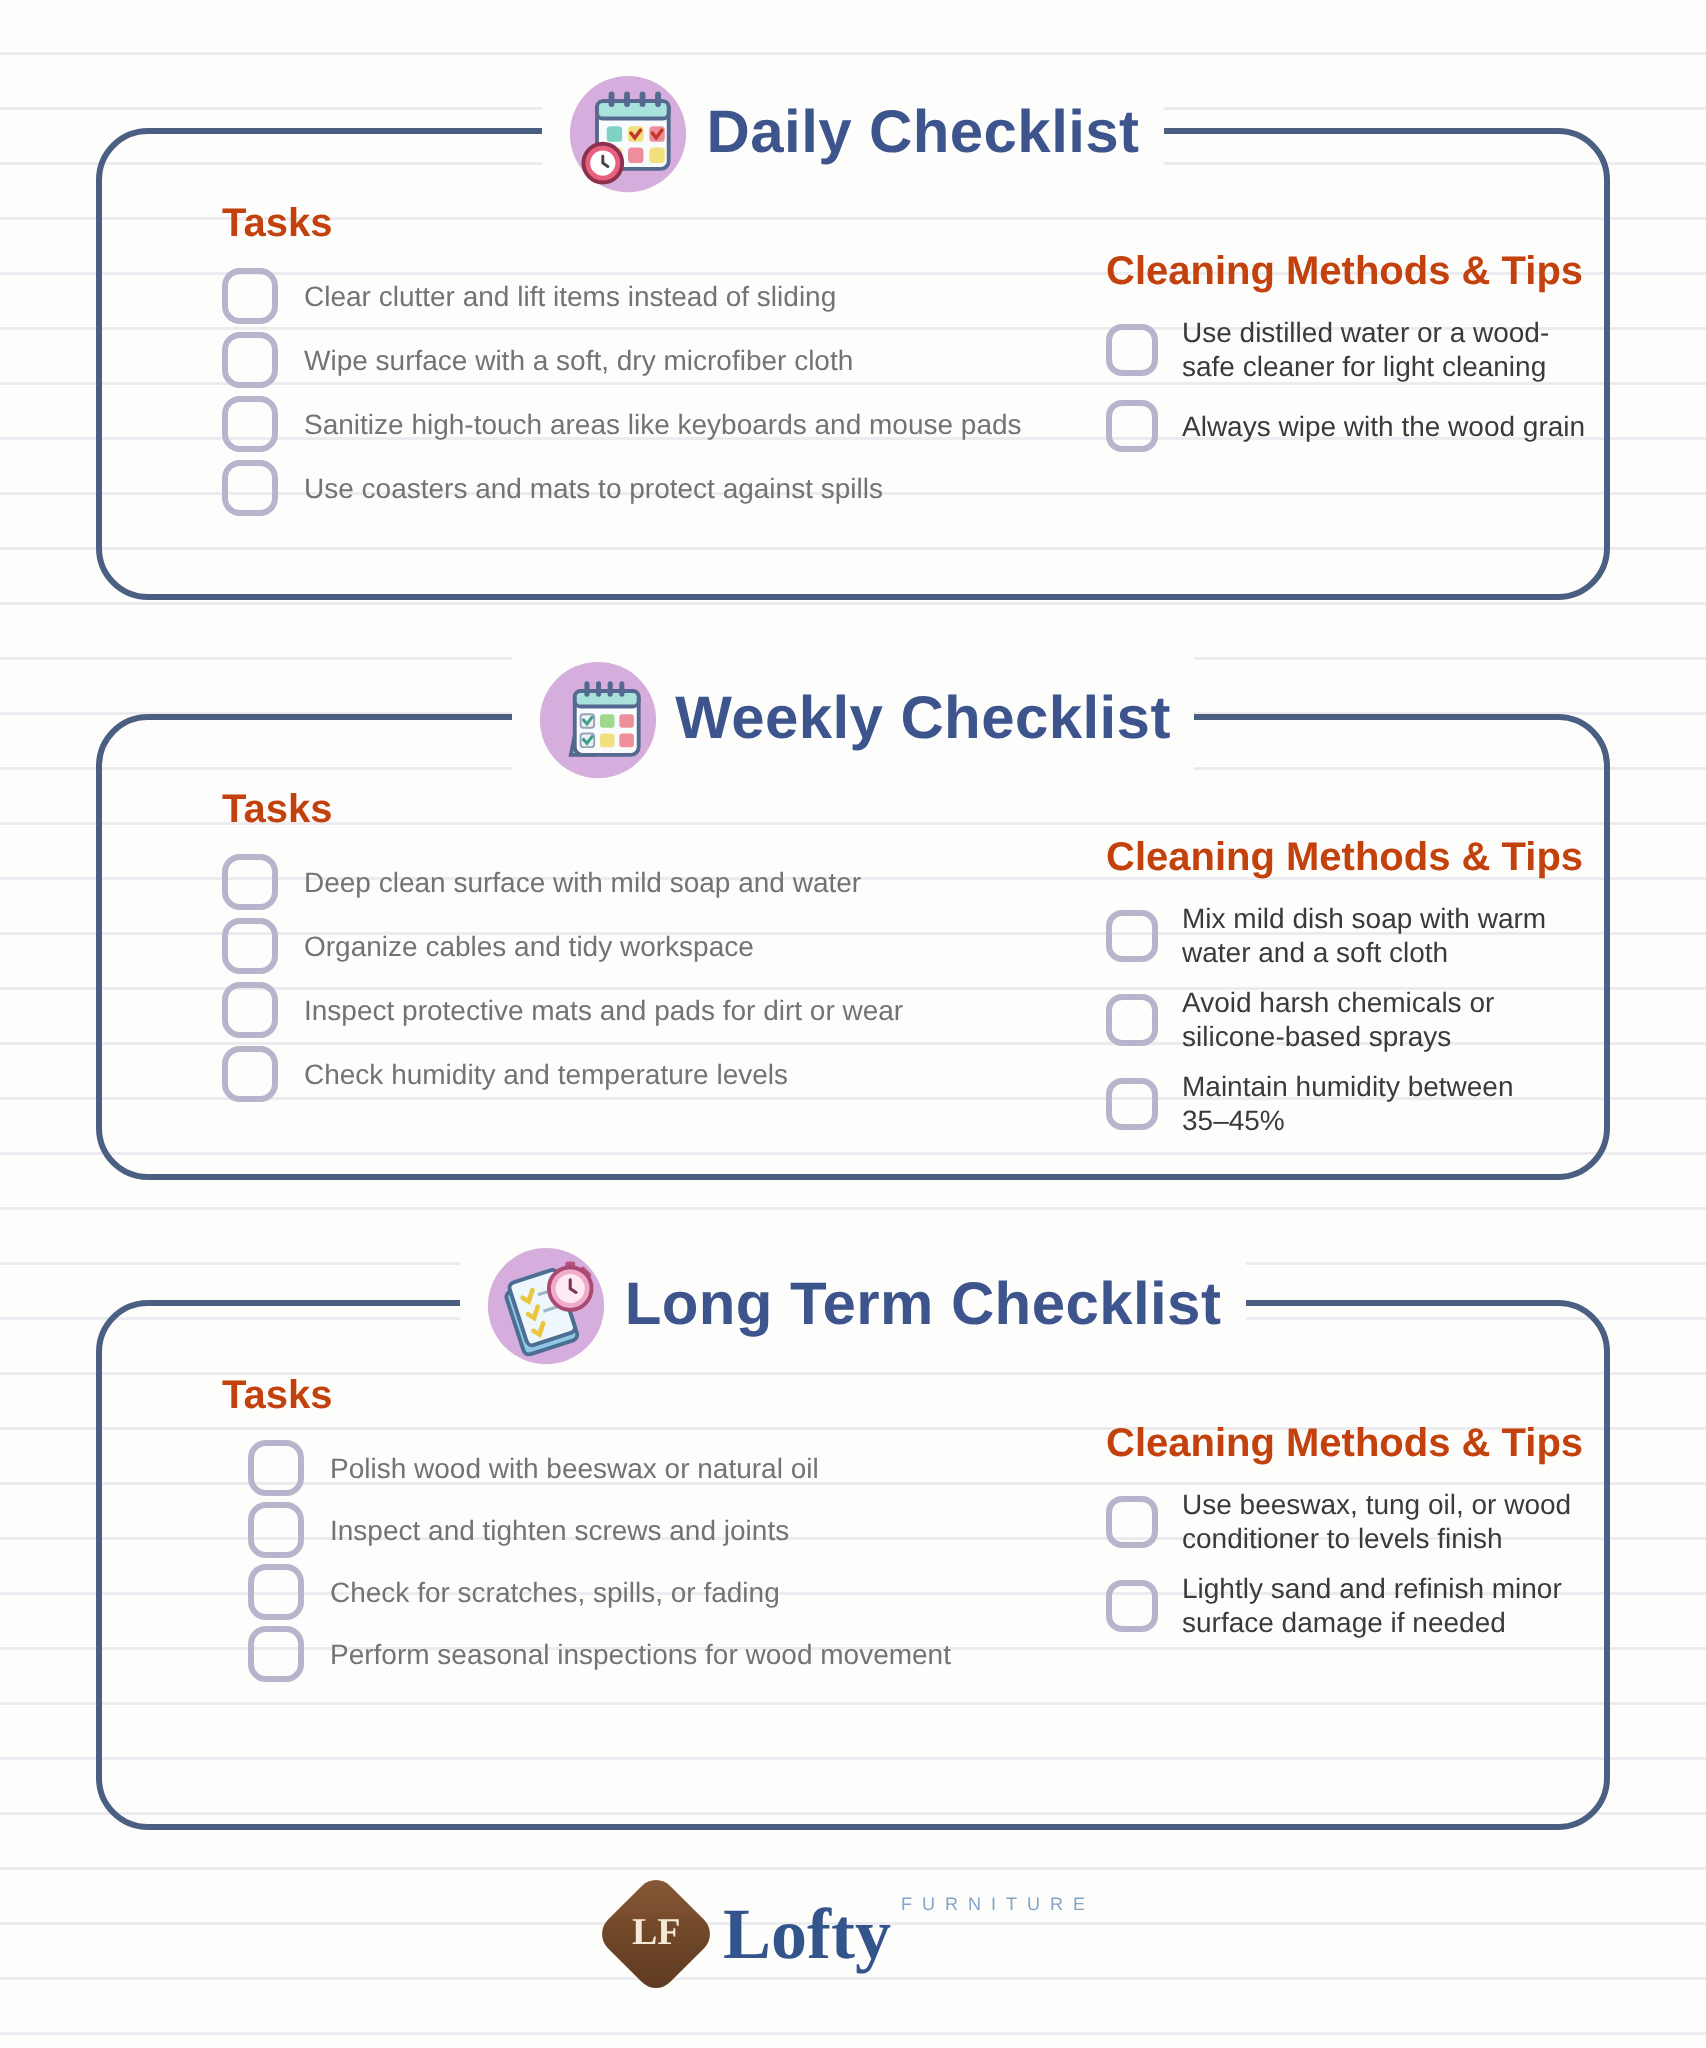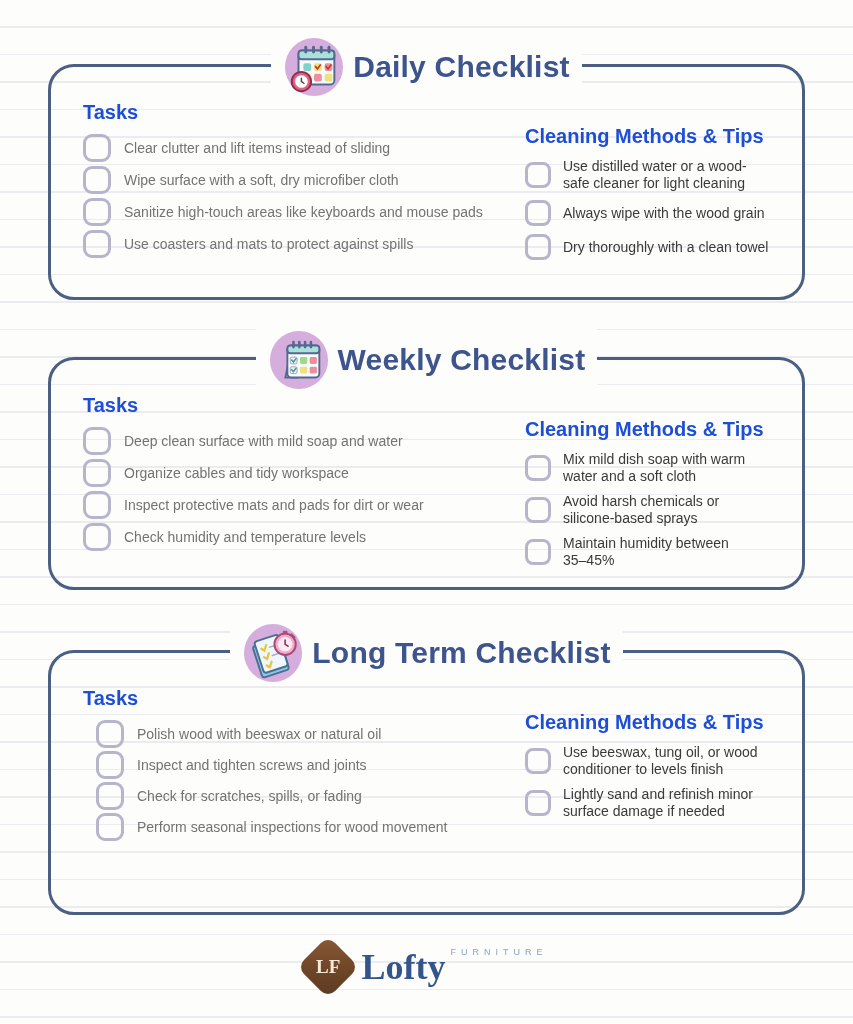--- a/index.html
+++ b/index.html
@@ -10,20 +10,21 @@
     background-image:repeating-linear-gradient(to bottom,
       transparent 0,transparent 26px,#ebebf0 26px,#ebebf0 27.5px);
     overflow:hidden;
   }
   .card{
     position:relative;
     margin:0 48px;
     border:3px solid #4a5f82;
     border-radius:26px;
     box-sizing:border-box;
+    padding-left:28px;
   }
   .card-daily{margin-top:64px;height:236px;}
   .card-weekly{margin-top:57px;height:233px;}
   .card-longterm{margin-top:60px;height:265px;}
   .card-title{
     position:absolute;
     top:-32px;left:0;right:0;
     margin:0 auto;
     width:max-content;
     height:64px;
@@ -40,21 +41,21 @@
     white-space:nowrap;
   }
   .icon-circle{width:62px;height:62px;flex:none;}
   .card-body{display:flex;padding:34px 24px 0 32px;}
   .col-tasks{flex:0 0 442px;}
   .col-tips{flex:1;padding-top:24px;}
   .col-heading{
     margin:0 0 10px 0;
     font-size:20px;
     font-weight:bold;
-    color:#1d4ed8;
+    color:#c2410c;
     white-space:nowrap;
   }
   .task{display:flex;align-items:center;margin-bottom:4px;}
   .card-longterm .task{margin-bottom:3px;margin-left:13px;}
   .checkbox{
     width:28px;height:28px;flex:none;
     border:3px solid #b6b5cb;
     border-radius:9px;
     margin-right:13px;
     background:transparent;
@@ -148,27 +149,20 @@
           <span>safe cleaner for light cleaning</span>
         </div>
       </div>
       <div class="tip">
         <button class="checkbox"></button>
         <div class="tip-text">
           <span>Always wipe with the wood grain</span>
 
         </div>
       </div>
-      <div class="tip">
-        <button class="checkbox"></button>
-        <div class="tip-text">
-          <span>Dry thoroughly with a clean towel</span>
-
-        </div>
-      </div>
     </div>
   </div>
 </section>
 
 <section class="card card-weekly">
   <div class="card-title">
     <svg class="icon-circle" viewBox="0 0 64 64">
       <circle cx="32" cy="32" r="30" fill="#d6aedd"></circle>
       <polygon points="18,50 24,20 30,50" fill="#bfe3ec" stroke="#55688f" stroke-width="2"></polygon>
       <rect x="20" y="17" width="33" height="33" rx="4" fill="#f7fbfc" stroke="#55688f" stroke-width="2"></rect>

